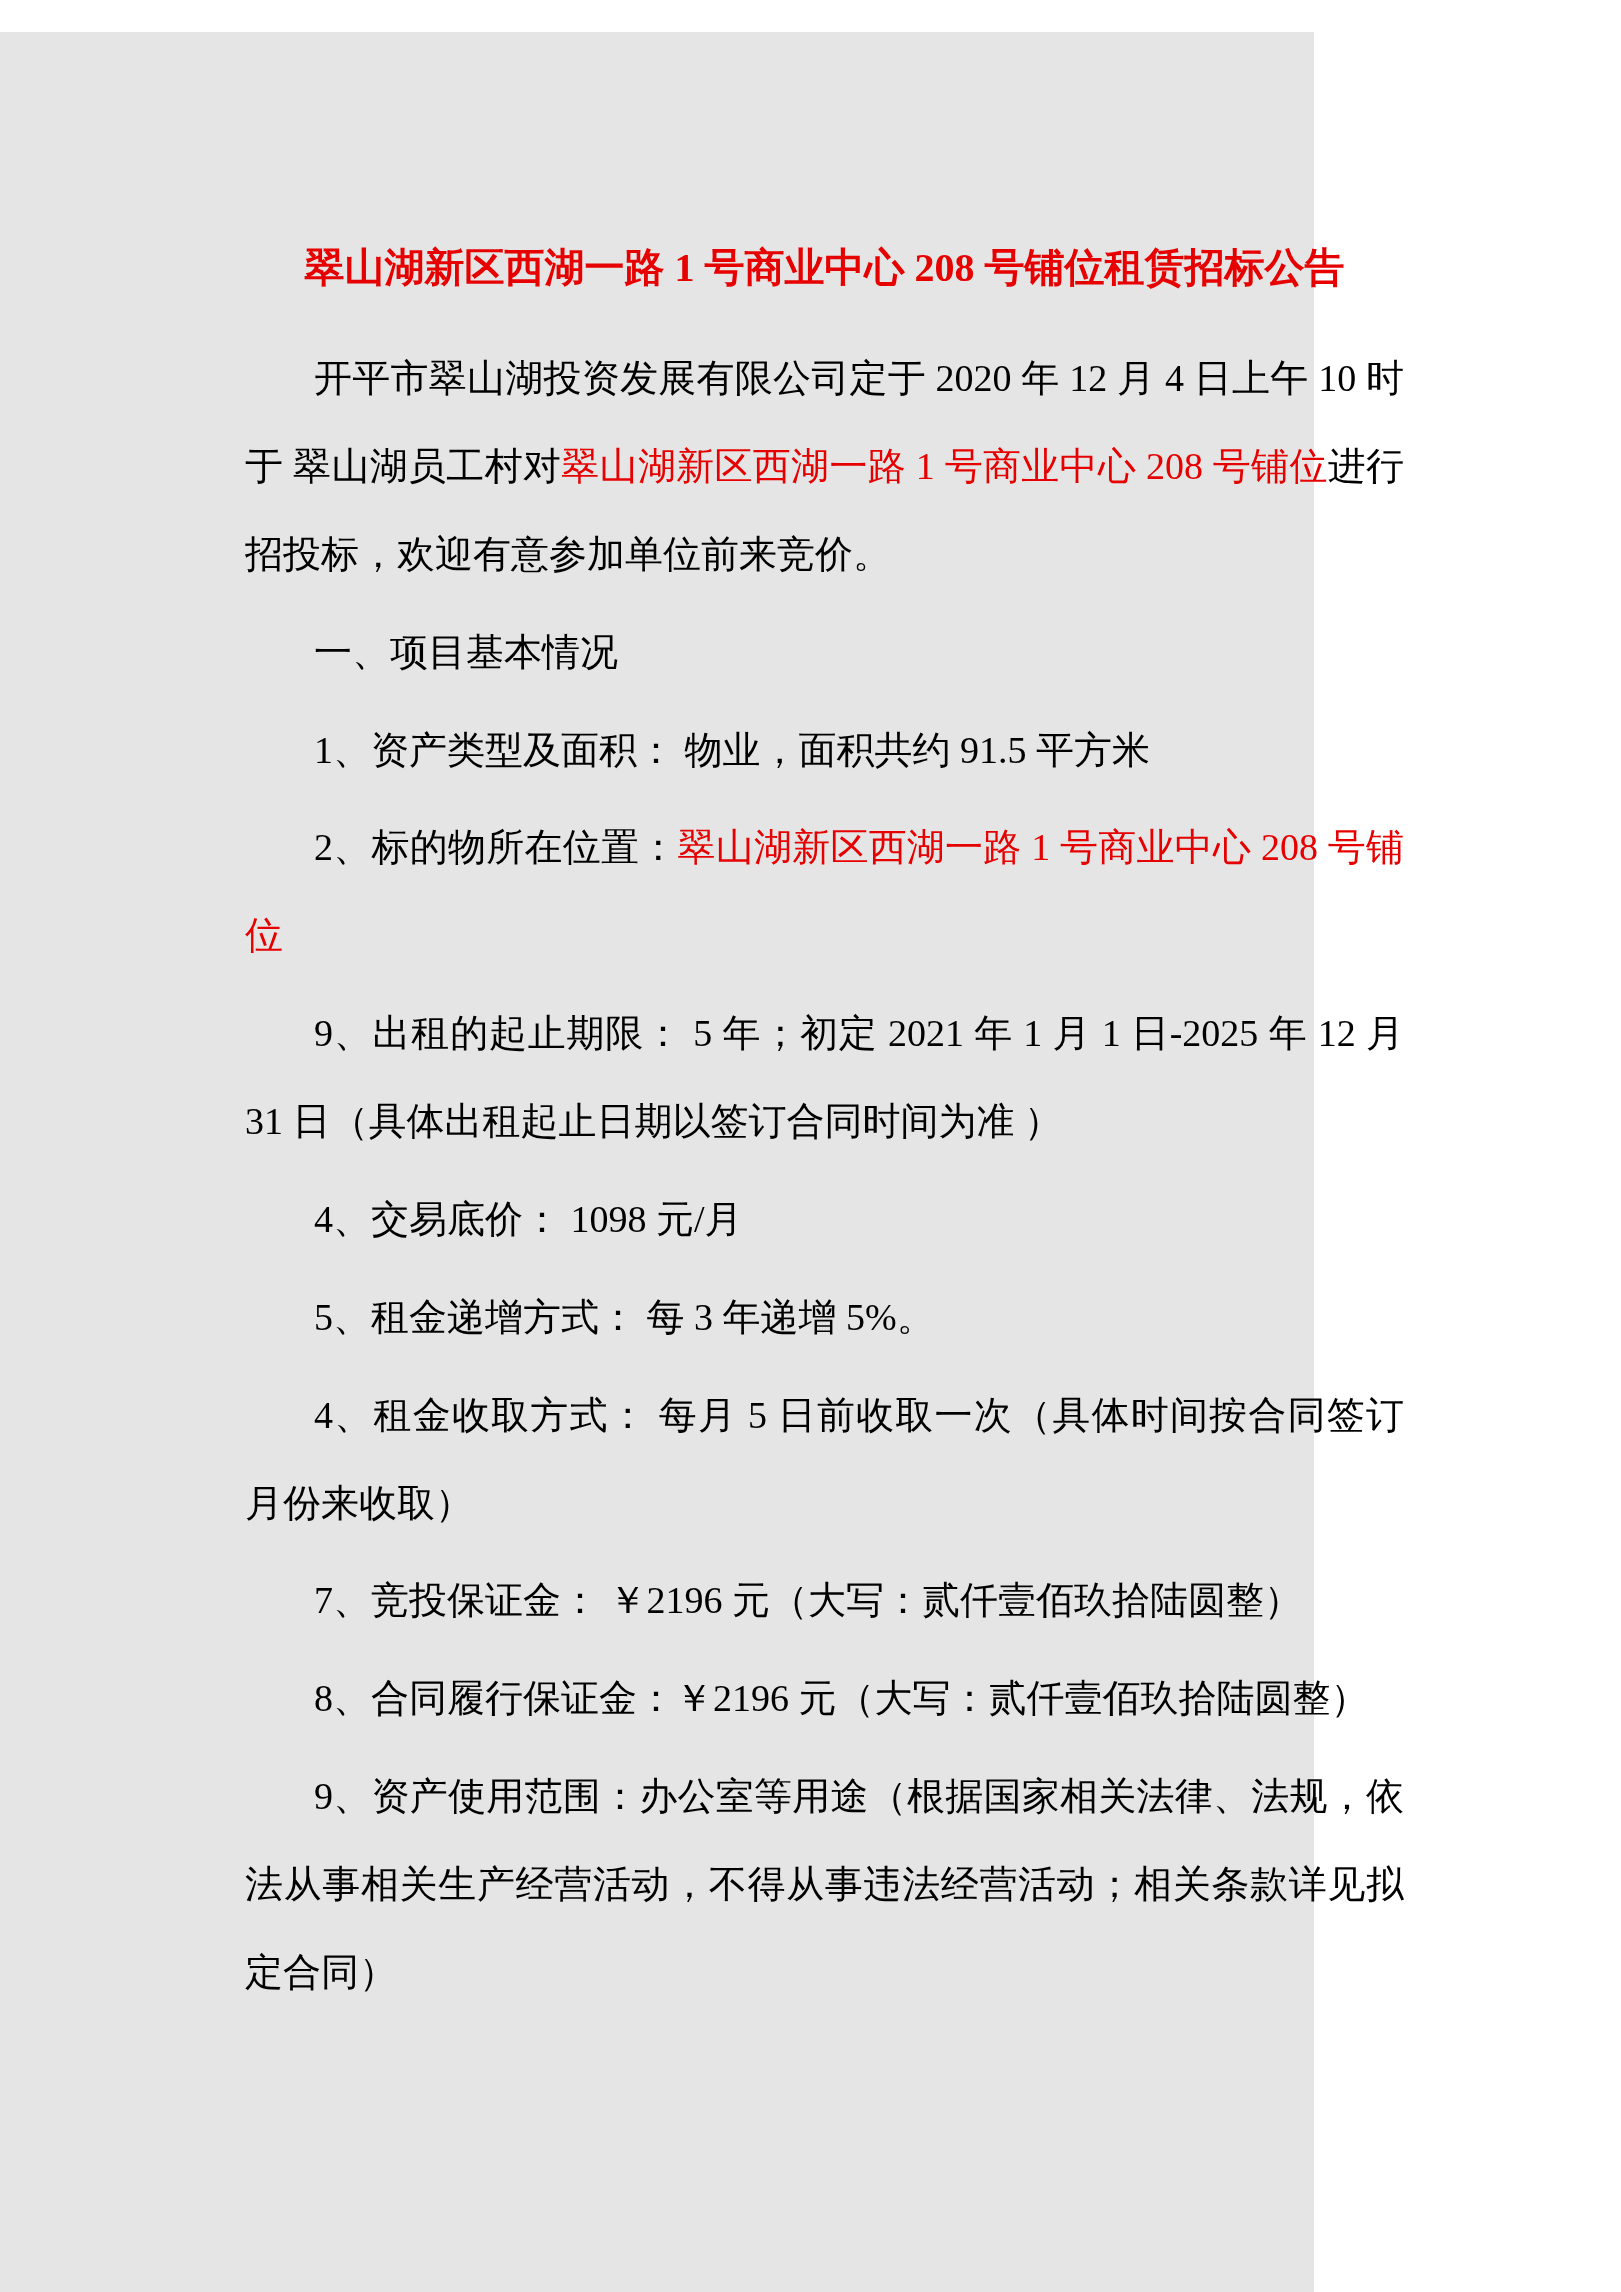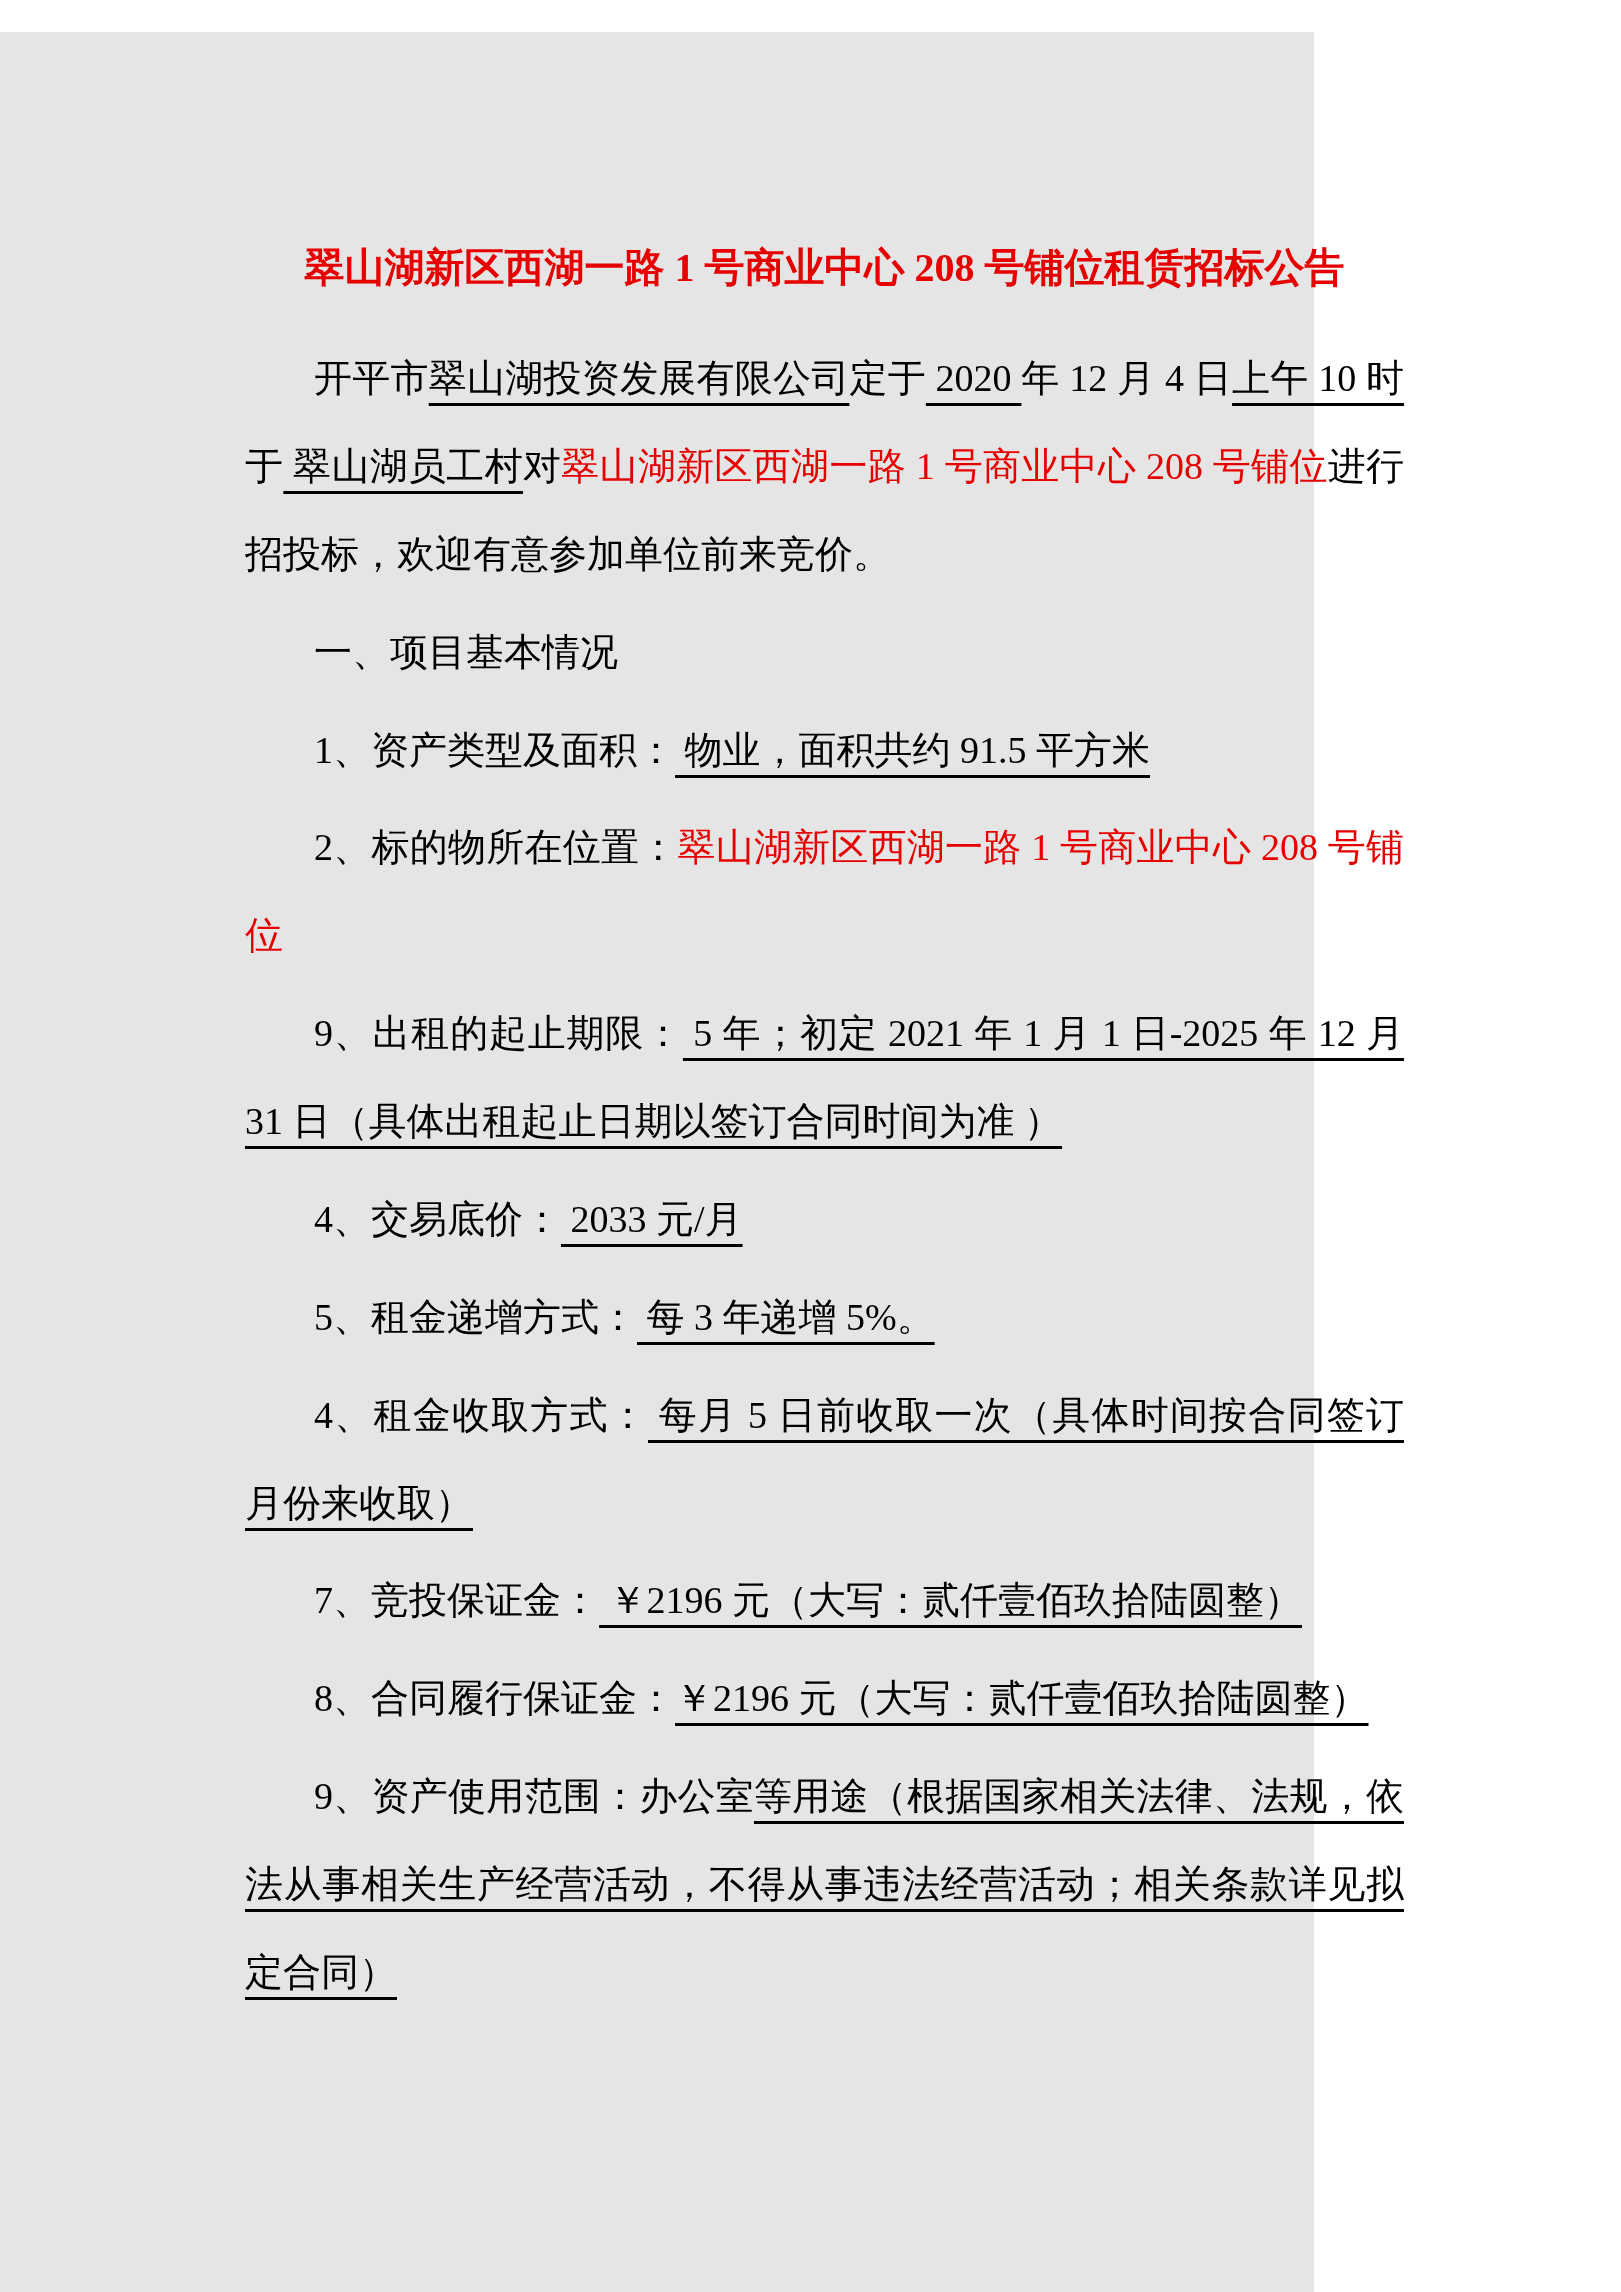--- a/index.html
+++ b/index.html
@@ -38,21 +38,20 @@
     font-size: 38px;
     line-height: 88px;
     text-align: justify;
     text-indent: 69px;
     font-weight: normal;
   }
   .para.heading { font-weight: bold; }
   span.plain { text-decoration: none; }
   span.bold { font-weight: normal; }
   span.u {
-    text-decoration: underline;
     text-decoration-thickness: 2.9px;
     text-underline-offset: 11.8px;
     text-decoration-skip-ink: none;
   }
   span.redbold {
     color: var(--accent-red, #e60000);
     font-weight: normal;
   }
 </style>
 </head>
@@ -60,21 +59,21 @@
 
 <div class="page">
   <div class="content">
     <h1 class="title">翠山湖新区西湖一路 1 号商业中心 208 号铺位租赁招标公告</h1>
     <div id="paragraphs">
         <p class="para"><span class="plain">开平市</span><span class="u">翠山湖投资发展有限公司</span><span class="plain">定于</span><span class="u"> 2020 </span><span class="plain">年 12 月 4 日</span><span class="u">上午 10 时</span><span class="plain">于</span><span class="u"> 翠山湖员工村</span><span class="plain">对</span><span class="redbold">翠山湖新区西湖一路 1 号商业中心 208 号铺位</span><span class="plain">进行招投标，欢迎有意参加单位前来竞价。</span></p>
         <p class="para heading"><span class="bold">一、项目基本情况</span></p>
         <p class="para"><span class="plain">1、资产类型及面积：</span><span class="u"> 物业，面积共约 91.5 平方米</span></p>
         <p class="para"><span class="plain">2、标的物所在位置：</span><span class="redbold">翠山湖新区西湖一路 1 号商业中心 208 号铺位</span></p>
         <p class="para"><span class="plain">9、出租的起止期限：</span><span class="u"> 5 年；初定 2021 年 1 月 1 日-2025 年 12 月 31 日（具体出租起止日期以签订合同时间为准 ）</span></p>
-        <p class="para"><span class="plain">4、交易底价：</span><span class="u"> 2033 元/月</span></p>
+        <p class="para"><span class="plain">4、交易底价：</span><span class="u"> 1098 元/月</span></p>
         <p class="para"><span class="plain">5、租金递增方式：</span><span class="u"> 每 3 年递增 5%。</span></p>
         <p class="para"><span class="plain">4、租金收取方式：</span><span class="u"> 每月 5 日前收取一次（具体时间按合同签订月份来收取）</span></p>
         <p class="para"><span class="plain">7、竞投保证金：</span><span class="u"> ￥2196 元（大写：贰仟壹佰玖拾陆圆整）</span></p>
         <p class="para"><span class="plain">8、合同履行保证金：</span><span class="u">￥2196 元（大写：贰仟壹佰玖拾陆圆整）</span></p>
         <p class="para"><span class="plain">9、资产使用范围：办公室</span><span class="u">等用途（根据国家相关法律、法规，依法从事相关生产经营活动，不得从事违法经营活动；相关条款详见拟定合同）</span></p>
       </div>
   </div>
 </div>
 
 

